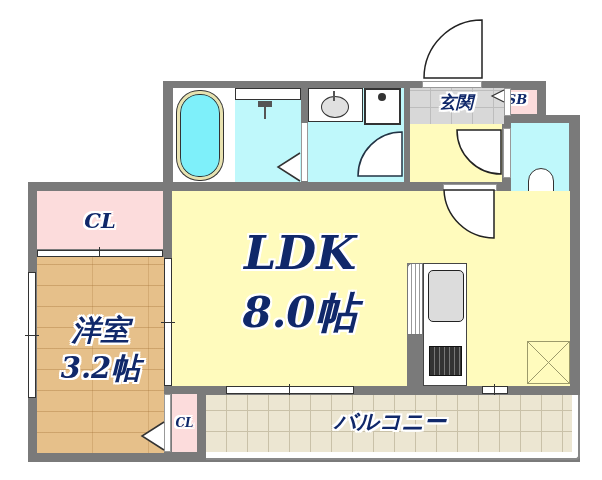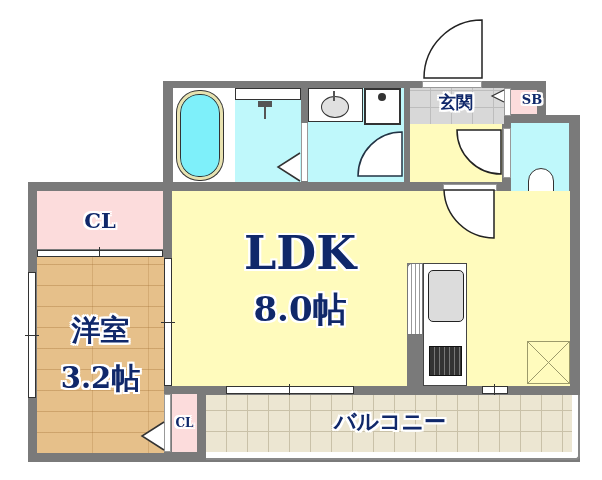--- a/index.html
+++ b/index.html
@@ -23,20 +23,21 @@
       repeating-linear-gradient(90deg, transparent 0, transparent 20px, #c9c1a8 20px, #c9c1a8 21px);
   }
   .stone {
     background-color: #d8d8d8;
     background-image:
       repeating-linear-gradient(0deg, transparent 0, transparent 16px, #bdbdbd 16px, #bdbdbd 17px),
       repeating-linear-gradient(90deg, transparent 0, transparent 20px, #bdbdbd 20px, #bdbdbd 21px);
   }
   .label {
     color: #10286a;
+    font-style: italic;
     font-weight: bold;
     text-shadow: -2px -2px 0 #fff, 2px -2px 0 #fff, -2px 2px 0 #fff, 2px 2px 0 #fff, 0 2px 0 #fff, 0 -2px 0 #fff, 2px 0 0 #fff, -2px 0 0 #fff;
     white-space: nowrap;
     text-align: center;
     line-height: 1;
   }
   .window { background: #fff; border: 1px solid #333; }
   svg { position: absolute; overflow: visible; }
 </style>
 </head>
@@ -72,21 +73,21 @@
 <div class="abs white" style="left:364px; top:88px; width:37px; height:37px; border:2px solid #333;"></div>
 <div class="abs" style="left:378px; top:93px; width:8px; height:8px; border-radius:50%; background:#333;"></div>
 <svg style="left:356px; top:130px;" width="50" height="50">
   <path d="M46,2 A44,44 0 0 0 2,46 L46,46 Z" fill="#fff" stroke="#234" stroke-width="1.5"></path>
 </svg>
 
 <div class="abs stone" style="left:410px; top:88px; width:94px; height:36px;"></div>
 <div class="abs label" style="left:426px; top:94px; width:60px; font-size:17px;">玄関</div>
 <div class="abs ldk" style="left:410px; top:124px; width:92px; height:58px;"></div>
 <div class="abs pink" style="left:511px; top:90px; width:26px; height:24px;"></div>
-<div class="abs label" style="left:519px; top:93px; width:26px; font-size:13px;">SB</div>
+<div class="abs label" style="left:504px; top:93px; width:26px; font-size:13px;">SB</div>
 <div class="abs white" style="left:504px; top:88px; width:7px; height:28px; border:1px solid #999;"></div>
 <svg style="left:490px; top:90px;" width="16" height="14">
   <polyline points="14,0 2,6 14,12" fill="#fff" stroke="#333" stroke-width="1.2"></polyline>
 </svg>
 
 <div class="abs white" style="left:422px; top:81px; width:60px; height:7px; border:1px solid #999;"></div>
 <svg style="left:422px; top:18px;" width="62" height="64">
   <path d="M60,2 A58,58 0 0 0 2,60 L60,60 Z" fill="#fff" stroke="#222" stroke-width="1.5"></path>
 </svg>
 <svg style="left:455px; top:128px;" width="48" height="48">
@@ -100,21 +101,21 @@
 
 <div class="abs ldk" style="left:172px; top:191px; width:398px; height:195px;"></div>
 <div class="abs ldk" style="left:500px; top:218px; width:70px; height:20px;"></div>
 <div class="abs white" style="left:443px; top:184px; width:54px; height:7px; border:1px solid #999;"></div>
 <svg style="left:442px; top:188px;" width="56" height="52">
   <path d="M2,2 A50,50 0 0 0 52,50 L52,2 Z" fill="#fff" stroke="#222" stroke-width="1.5"></path>
 </svg>
 <div class="abs label" style="left:215px; top:230px; width:170px; font-size:46px;">
   <span>LDK</span>
 </div>
-<div class="abs label" style="left:215px; top:292px; width:170px; font-size:34px;">
+<div class="abs label" style="left:215px; top:292px; width:170px; font-size:42px;">
   <span>8.0帖</span>
 </div>
 
 <div class="abs wall" style="left:407px; top:263px; width:16px; height:123px;"></div>
 <div class="abs" style="left:407px; top:263px; width:16px; height:72px; background: repeating-linear-gradient(90deg,#fff 0,#fff 3px,#999 3px,#999 4px); border:1px solid #777; border-radius:5px 0 0 0;"></div>
 <div class="abs white" style="left:423px; top:263px; width:44px; height:123px; border:1px solid #444;"></div>
 <div class="abs" style="left:428px; top:270px; width:36px; height:52px; border:1px solid #222; border-radius:5px; background:#dcdcdc;"></div>
 <div class="abs" style="left:429px; top:346px; width:33px; height:30px; background:#333; border:1px solid #111; background-image: repeating-linear-gradient(90deg, #333 0, #333 4px, #777 4px, #777 5px);"></div>
 <svg style="left:527px; top:341px;" width="43" height="43">
   <rect x="0.5" y="0.5" width="42" height="42" fill="none" stroke="#9c9a6b" stroke-width="1"></rect>
@@ -127,21 +128,21 @@
 <div class="abs window" style="left:482px; top:386px; width:26px; height:8px;"></div>
 <div class="abs" style="left:494px; top:384px; width:1px; height:12px; background:#333;"></div>
 
 <div class="abs pink" style="left:37px; top:191px; width:126px; height:58px;"></div>
 <div class="abs label" style="left:37px; top:210px; width:126px; font-size:21px;">CL</div>
 <div class="abs window" style="left:37px; top:250px; width:126px; height:7px;"></div>
 <div class="abs" style="left:99px; top:247px; width:1px; height:12px; background:#333;"></div>
 
 <div class="abs wood" style="left:37px; top:257px; width:127px; height:196px;"></div>
 <div class="abs label" style="left:37px; top:316px; width:127px; font-size:29px;">洋室</div>
-<div class="abs label" style="left:37px; top:364px; width:127px; font-size:29px;">3.2帖</div>
+<div class="abs label" style="left:37px; top:354px; width:127px; font-size:29px;">3.2帖</div>
 <div class="abs window" style="left:28px; top:272px; width:8px; height:126px;"></div>
 <div class="abs" style="left:25px; top:335px; width:14px; height:1px; background:#333;"></div>
 <div class="abs white" style="left:164px; top:258px; width:8px; height:128px; border:1px solid #333;"></div>
 <div class="abs" style="left:161px; top:322px; width:14px; height:1px; background:#333;"></div>
 
 <div class="abs wall" style="left:164px; top:386px; width:42px; height:76px;"></div>
 <div class="abs white" style="left:164px; top:394px; width:7px; height:58px; border:1px solid #999;"></div>
 <div class="abs pink" style="left:172px; top:394px; width:25px; height:58px;"></div>
 <div class="abs label" style="left:172px; top:417px; width:25px; font-size:12px;">CL</div>
 <svg style="left:140px; top:422px;" width="26" height="30">

